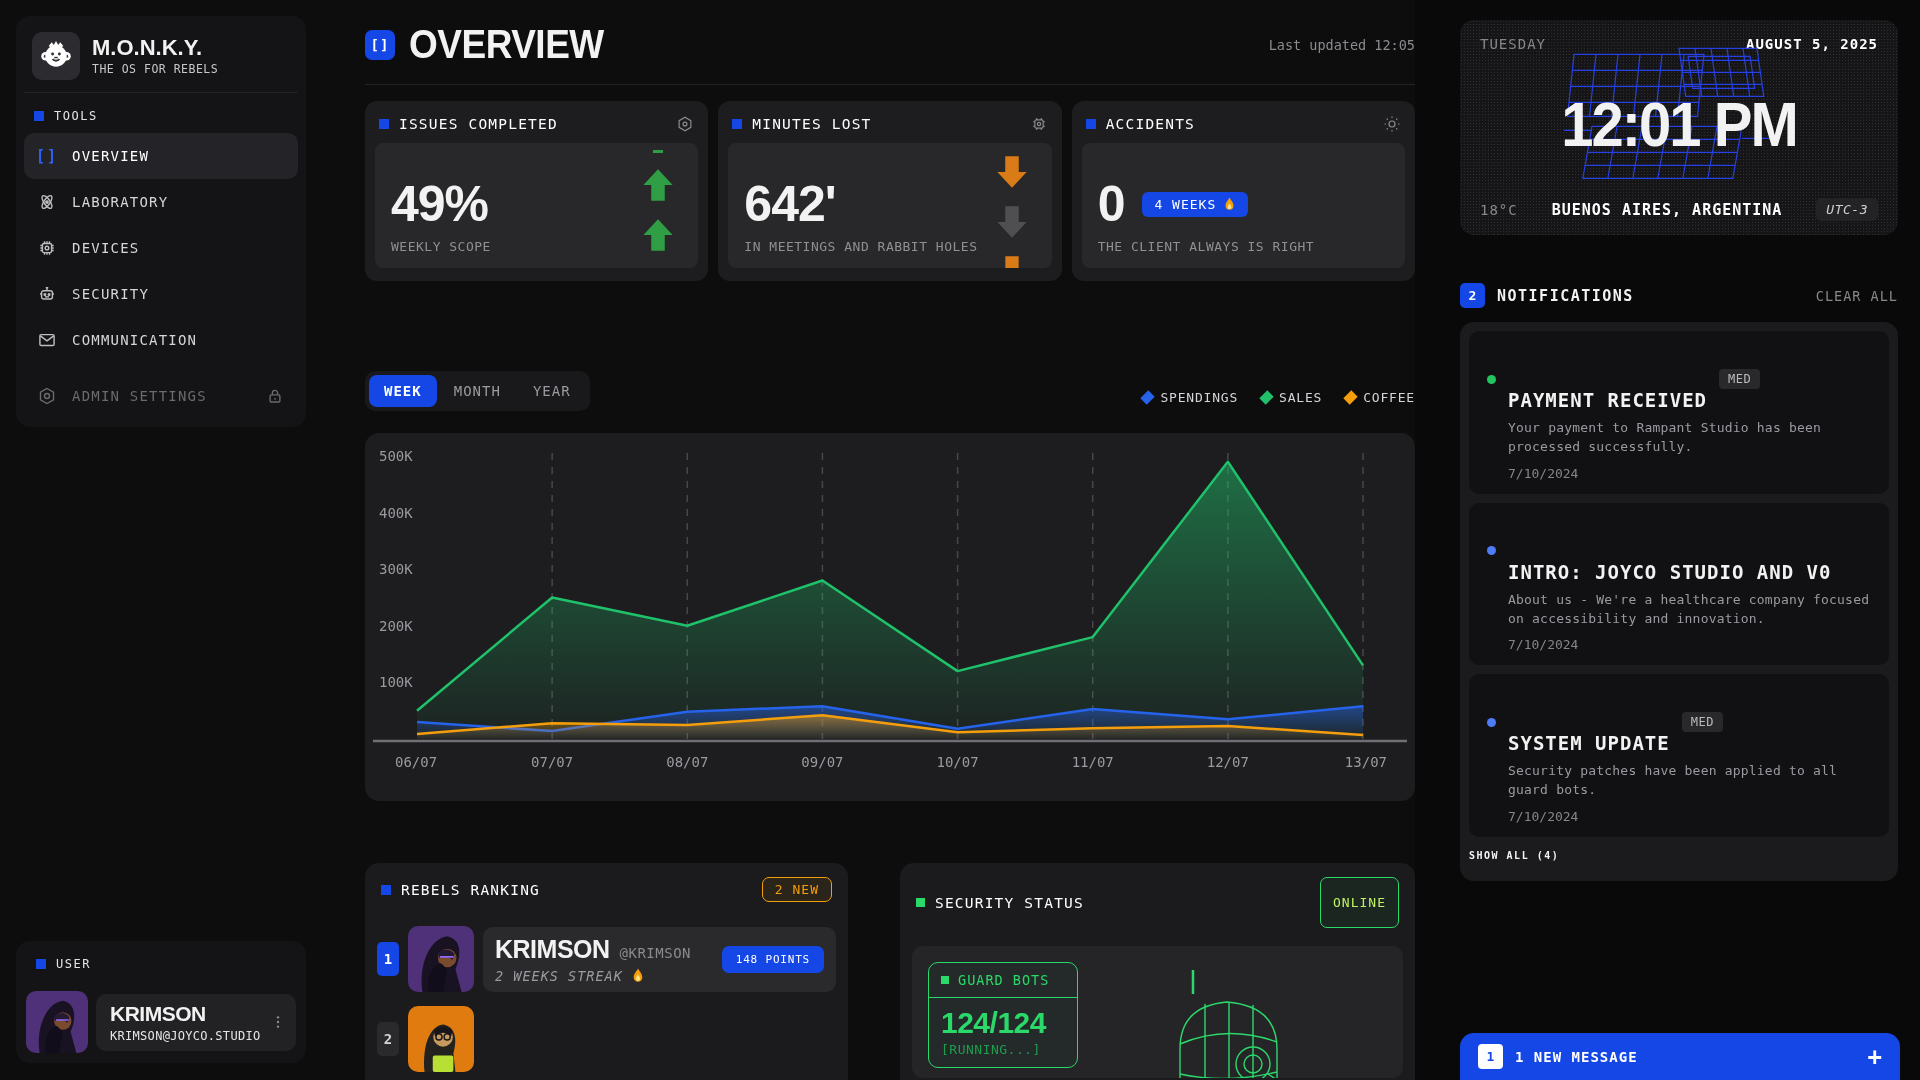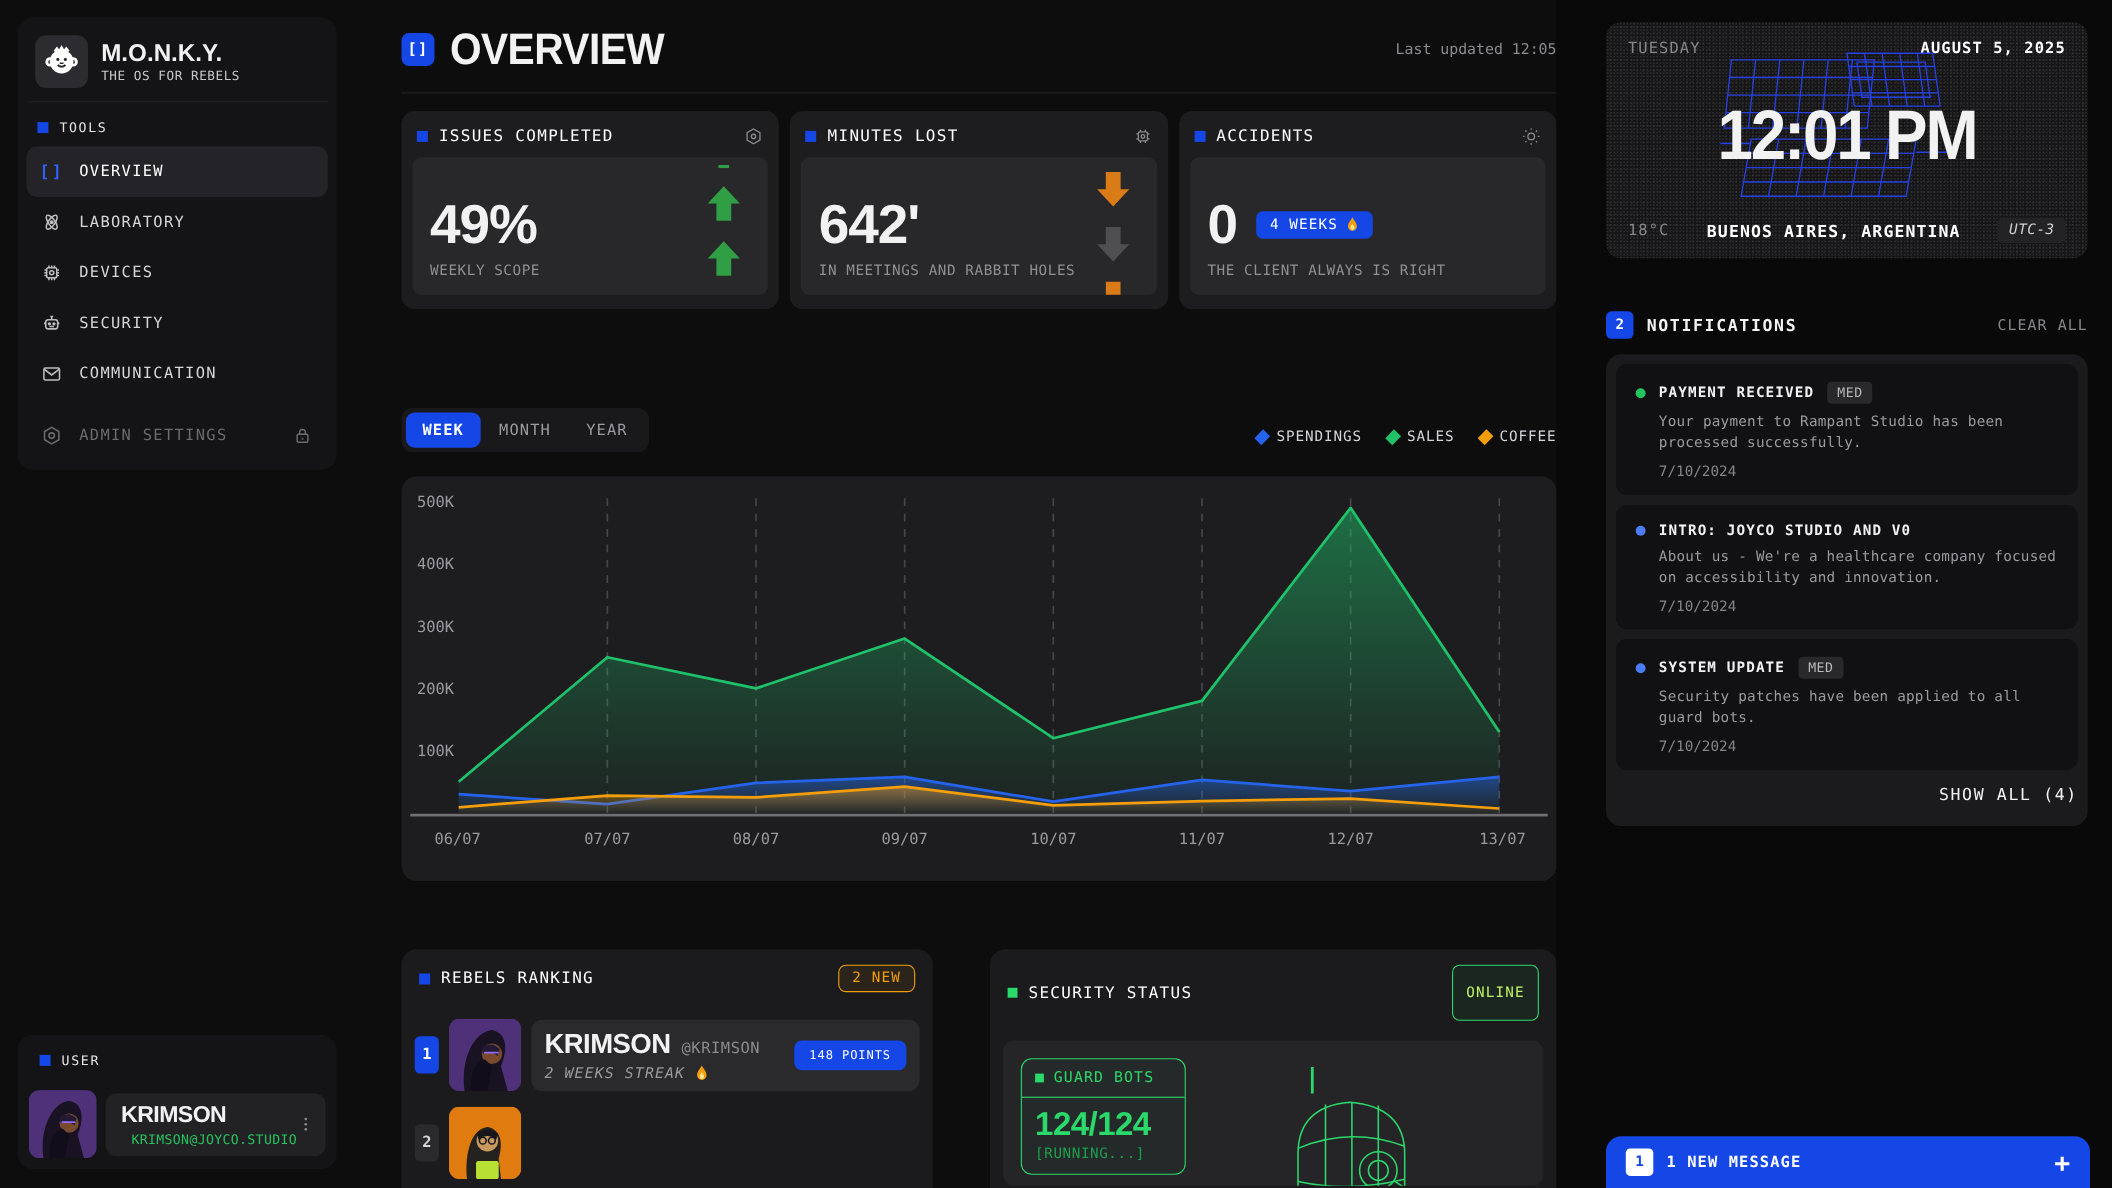--- a/index.html
+++ b/index.html
@@ -24,21 +24,21 @@
   .nav-item.active .nicon { color:#2f63f5; font-weight:bold; }
   .nav-item.disabled { color:#6a6a6f; margin-top:10px; }
   .nav-item.disabled .nicon { color:#6a6a6f; }
   .nav-item .spacer { flex:1; }
   .brackets { font-size:15px; font-weight:bold; letter-spacing:2px; }
   .user-card { background:#141416; border-radius:14px; padding:10px; margin-top:auto; }
   .user-row { display:flex; align-items:center; gap:0; margin-top:10px; }
   .avatar { width:62px; height:62px; border-radius:10px; overflow:hidden; flex-shrink:0; }
   .user-info { flex:1; background:#222225; border-radius:10px; margin-left:8px; padding:8px 10px 8px 14px; display:flex; align-items:center; }
   .user-name { font-size:21px; letter-spacing:-.5px; }
-  .user-email { font-size:12px; color:#22c55e; margin-top:3px; letter-spacing:.3px;text-align:right; }
+  .user-email { font-size:12px; color:#e5e5e5; margin-top:3px; letter-spacing:.3px; }
 
   
   .main { width:1109px; padding:0 0 0 59px; flex-shrink:0; }
   .main-header { display:flex; align-items:center; justify-content:space-between; padding-top:24px; }
   .mh-left { display:flex; align-items:center; gap:14px; }
   .icon-tile-blue { width:30px; height:30px; border-radius:7px; background:#1447e6; color:#fff; display:flex; align-items:center; justify-content:center; font-size:14px; font-weight:bold; letter-spacing:1px; }
   .page-title { font-size:37px; letter-spacing:-.5px; transform:scaleY(1.08); }
   .last-updated { font-size:13.5px; color:#8b8b90; }
   .main-divider { border-bottom:1px solid #232326; margin-top:18px; }
 
@@ -110,25 +110,25 @@
   .utc-badge { background:#232326; color:#cfcfd4; font-size:13px; padding:4px 10px; border-radius:5px; letter-spacing:.5px;font-style:italic; }
 
   .notif-header { display:flex; align-items:center; gap:12px; margin-top:48px; }
   .count-tile { width:25px; height:25px; background:#1447e6; color:#fff; border-radius:5px; display:flex; align-items:center; justify-content:center; font-size:13px; font-weight:bold; }
   .notif-title { flex:1; font-size:15px; font-weight:bold; letter-spacing:1.5px; }
   .clear-all { color:#87878c; font-size:13.5px; letter-spacing:1px; cursor:pointer; }
   .notif-container { background:#1b1b1d; border-radius:14px; margin-top:14px; padding:9px; }
   .notif-card { background:#111113; border-radius:10px; padding:16px 18px 13px 18px; margin-bottom:9px; cursor:pointer; }
   .notif-row1 { display:flex; align-items:center; gap:12px; }
   .dot { width:9px; height:9px; border-radius:50%; flex-shrink:0; }
-  .notif-card-title { font-size:13px; font-weight:bold; letter-spacing:1px; }
+  .notif-card-title { font-size:19px; font-weight:bold; letter-spacing:1px;margin-top:42px; }
   .badge-med { background:#29292c; color:#b9b9be; font-size:12px; padding:3px 9px; border-radius:4px; letter-spacing:.5px; }
   .notif-body { color:#9a9aa0; font-size:13px; line-height:1.45; margin:8px 0 0 21px; letter-spacing:.2px; }
   .notif-date { color:#85858a; font-size:13px; margin:9px 0 0 21px; }
-  .show-all { text-align:right; font-size:15px; font-weight:normal; letter-spacing:1.5px; padding:13px 0 11px 0; cursor:pointer; }
+  .show-all { text-align:left; font-size:10px; font-weight:bold; letter-spacing:1.5px; padding:13px 0 11px 0; cursor:pointer; }
 
   .msg-bar { position:absolute; bottom:0; left:45px; width:440px; height:47px; background:#1447e6; border-radius:14px 14px 0 0; display:flex; align-items:center; padding:0 18px; gap:12px; cursor:pointer; }
   .msg-count { width:25px; height:25px; background:#fff; color:#1447e6; border-radius:4px; display:flex; align-items:center; justify-content:center; font-size:13px; font-weight:bold; }
   .msg-label { flex:1; font-size:14px; font-weight:bold; letter-spacing:1px; color:#fff; }
   .plus { color:#fff; font-size:24px; font-weight:bold; line-height:1; }
 </style>
 </head>
 <body>
 
 <aside class="sidebar">

